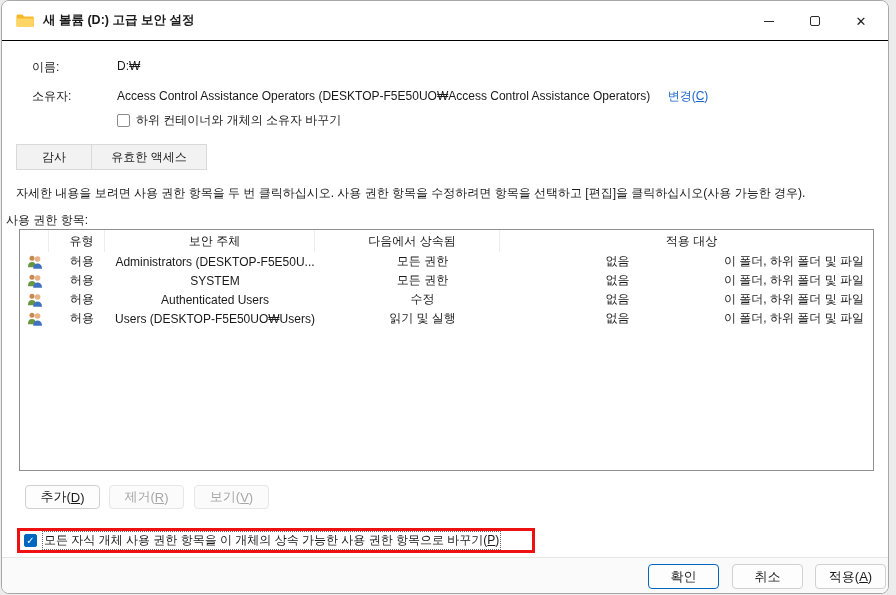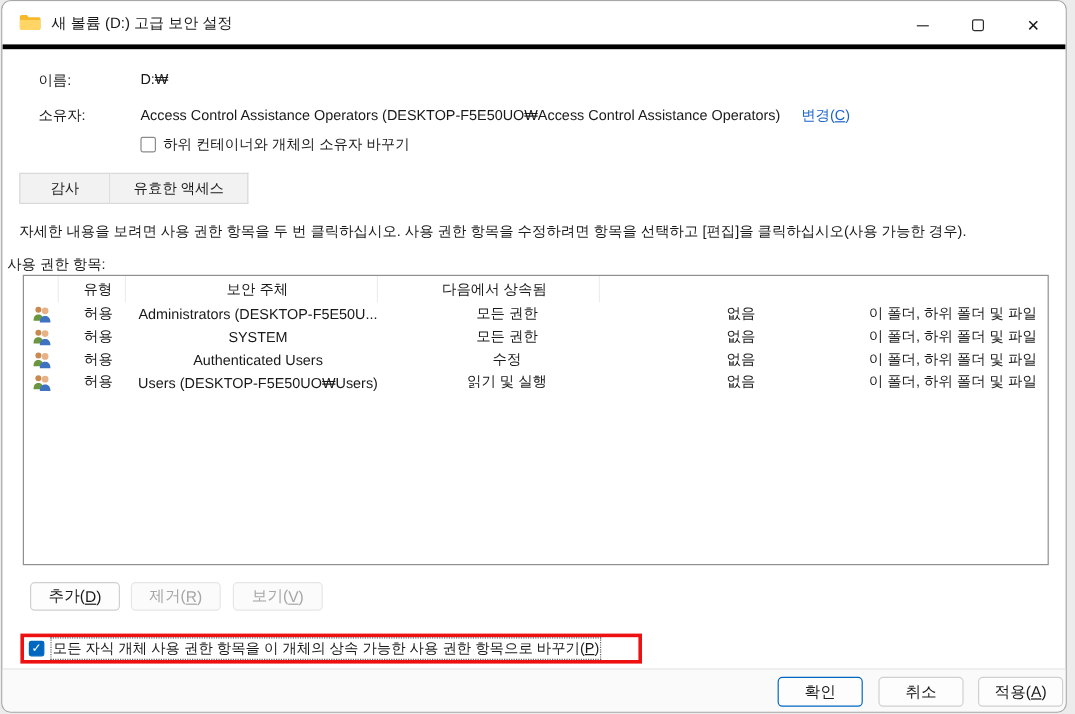--- a/index.html
+++ b/index.html
@@ -12,21 +12,22 @@
   }
   .window {
     position:absolute; left:1px; top:0; width:888px; height:594px;
     background:#ffffff; border:1px solid #a7a7a7; border-radius:8px;
     overflow:hidden;
   }
   
   .titlebar {
     position:absolute; left:0; top:0; width:100%; height:40px;
     display:flex; align-items:center; background:#ffffff;
-    border-bottom:4px solid #000000;
+    border-bottom:1px solid #000000;
+    font-weight:bold;
   }
   .titlebar .app-icon { margin-left:14px; display:flex; }
   .titlebar .title { margin-left:9px; font-size:12.5px; color:#191919; }
   .caption-controls { position:absolute; right:4px; top:0; height:40px; display:flex; }
   .cap-btn { width:46px; height:40px; display:flex; align-items:center; justify-content:center; color:#1a1a1a; }
   .min-glyph { width:10px; height:0; border-top:1px solid #2b2b2b; display:block; }
   .max-glyph { width:10px; height:10px; border:1.2px solid #2b2b2b; border-radius:2px; display:block; }
   .close-glyph { font-size:13px; line-height:13px; }
   
   .field-label { position:absolute; left:30px; color:#191919; }
@@ -137,20 +138,21 @@
 
   <div class="description">자세한 내용을 보려면 사용 권한 항목을 두 번 클릭하십시오. 사용 권한 항목을 수정하려면 항목을 선택하고 [편집]을 클릭하십시오(사용 가능한 경우).</div>
   <div class="entries-label">사용 권한 항목:</div>
 
   <div class="perm-table">
     <div class="pt-header">
       <div class="pt-hcell c-icon"></div>
       <div class="pt-hcell c-type">유형</div>
       <div class="pt-hcell c-principal">보안 주체</div>
       <div class="pt-hcell c-inherit">다음에서 상속됨</div>
+      <div class="pt-hcell c-applies">적용 대상</div>
     </div>
 
     <div class="pt-row">
       <div class="pt-cell c-icon">
         <svg width="16" height="16" viewBox="0 0 16 16">
             <circle cx="5" cy="4.2" r="2.5" fill="#c98850"></circle>
             <path d="M1 12.5c0-3 1.9-4.4 4-4.4s4 1.4 4 4.4v.8H1z" fill="#69963f"></path>
             <circle cx="10.6" cy="5" r="2.8" fill="#e7b286"></circle>
             <path d="M6.2 14.2c0-3.2 2.1-4.8 4.4-4.8s4.4 1.6 4.4 4.8v.6H6.2z" fill="#3f73c1"></path>
           </svg>

